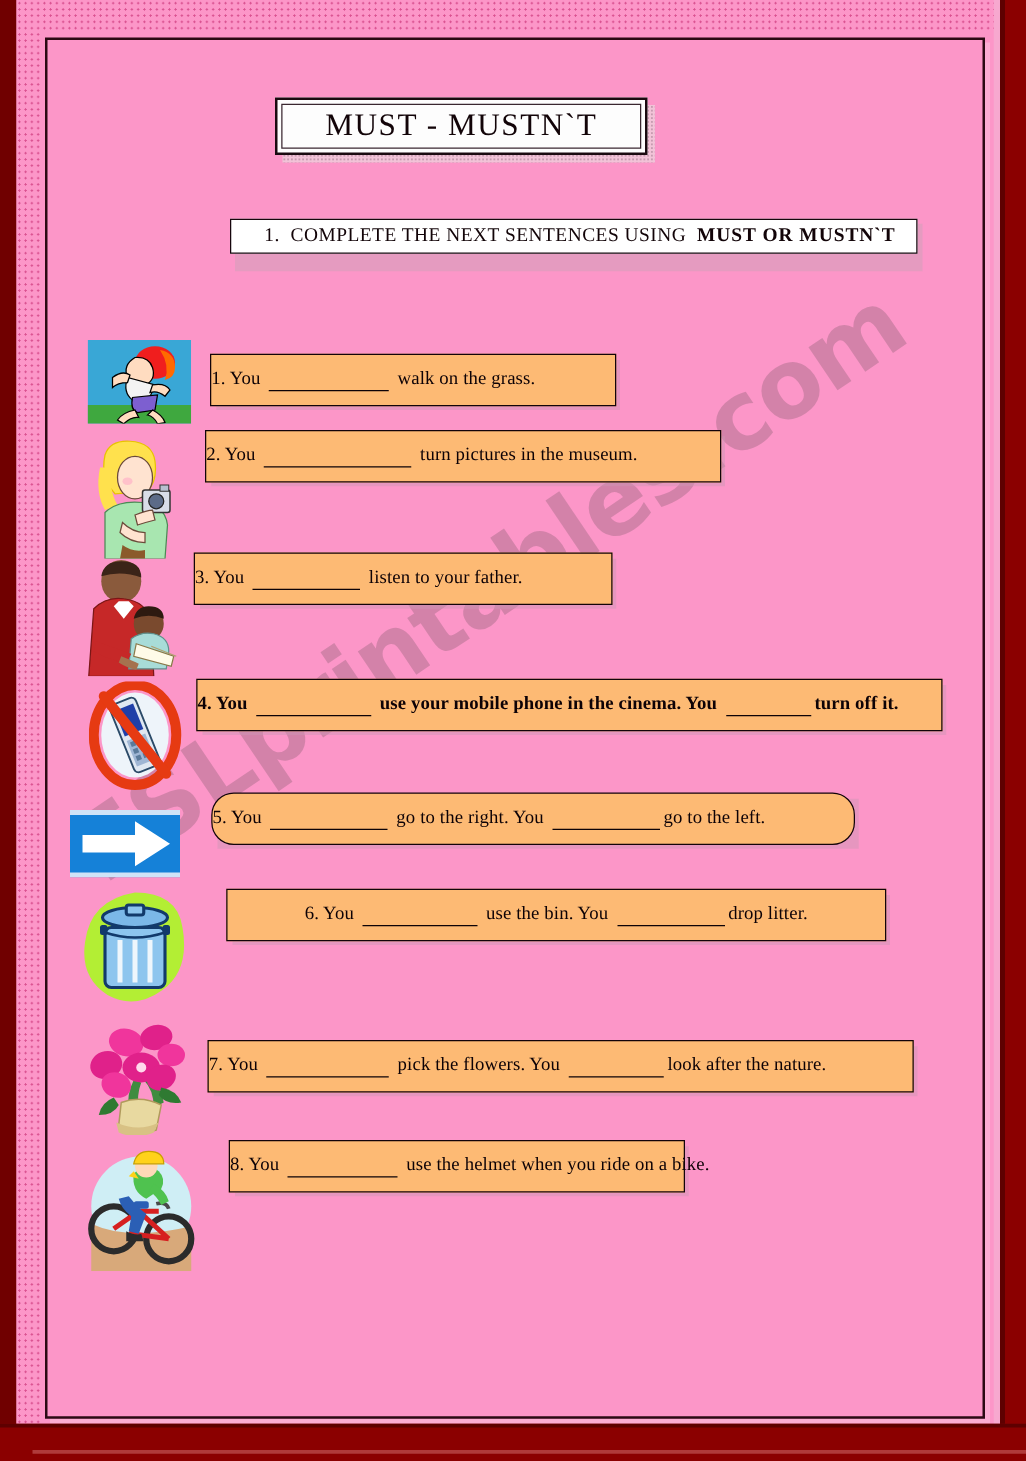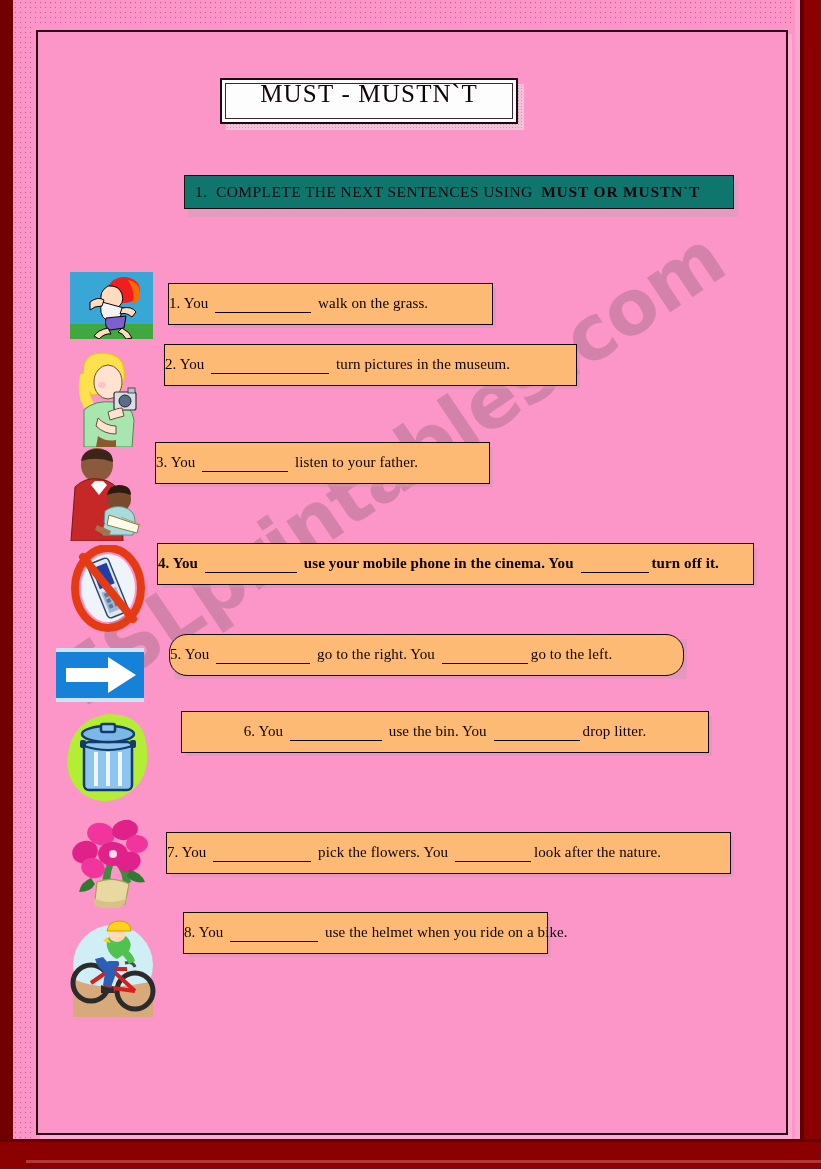--- a/index.html
+++ b/index.html
@@ -136,20 +136,21 @@
     top: 46px;
   }
   .title-box {
     position: relative;
     width: 298px;
     height: 46px;
     box-sizing: border-box;
     background: #fdfdfd;
     border: 2px solid #1a0a10;
     display: flex;
+    align-items: center;
     justify-content: center;
   }
   .title-box::after {
     content: "";
     position: absolute;
     left: 3px; top: 3px; right: 3px; bottom: 3px;
     border: 1px solid #3a2730;
     pointer-events: none;
   }
   .title-shadow {
@@ -171,27 +172,28 @@
 
   
   .instr-wrap {
     position: absolute;
     left: 146px;
     top: 143px;
   }
   .instr-box {
     position: relative;
     width: 550px;
-    height: 34px;
-    box-sizing: border-box;
-    background: #0f766e;
+    height: 28px;
+    box-sizing: border-box;
+    background: #ffffff;
     border: 1px solid #15060c;
     display: flex;
     align-items: center;
     padding-left: 10px;
+    justify-content: center;
   }
   .instr-shadow {
     position: absolute;
     left: 4px; top: 4px;
     width: 550px; height: 38px;
     background: rgba(210,160,185,0.55);
     z-index: -1;
   }
   .instr-text {
     font-size: 15.5px;

